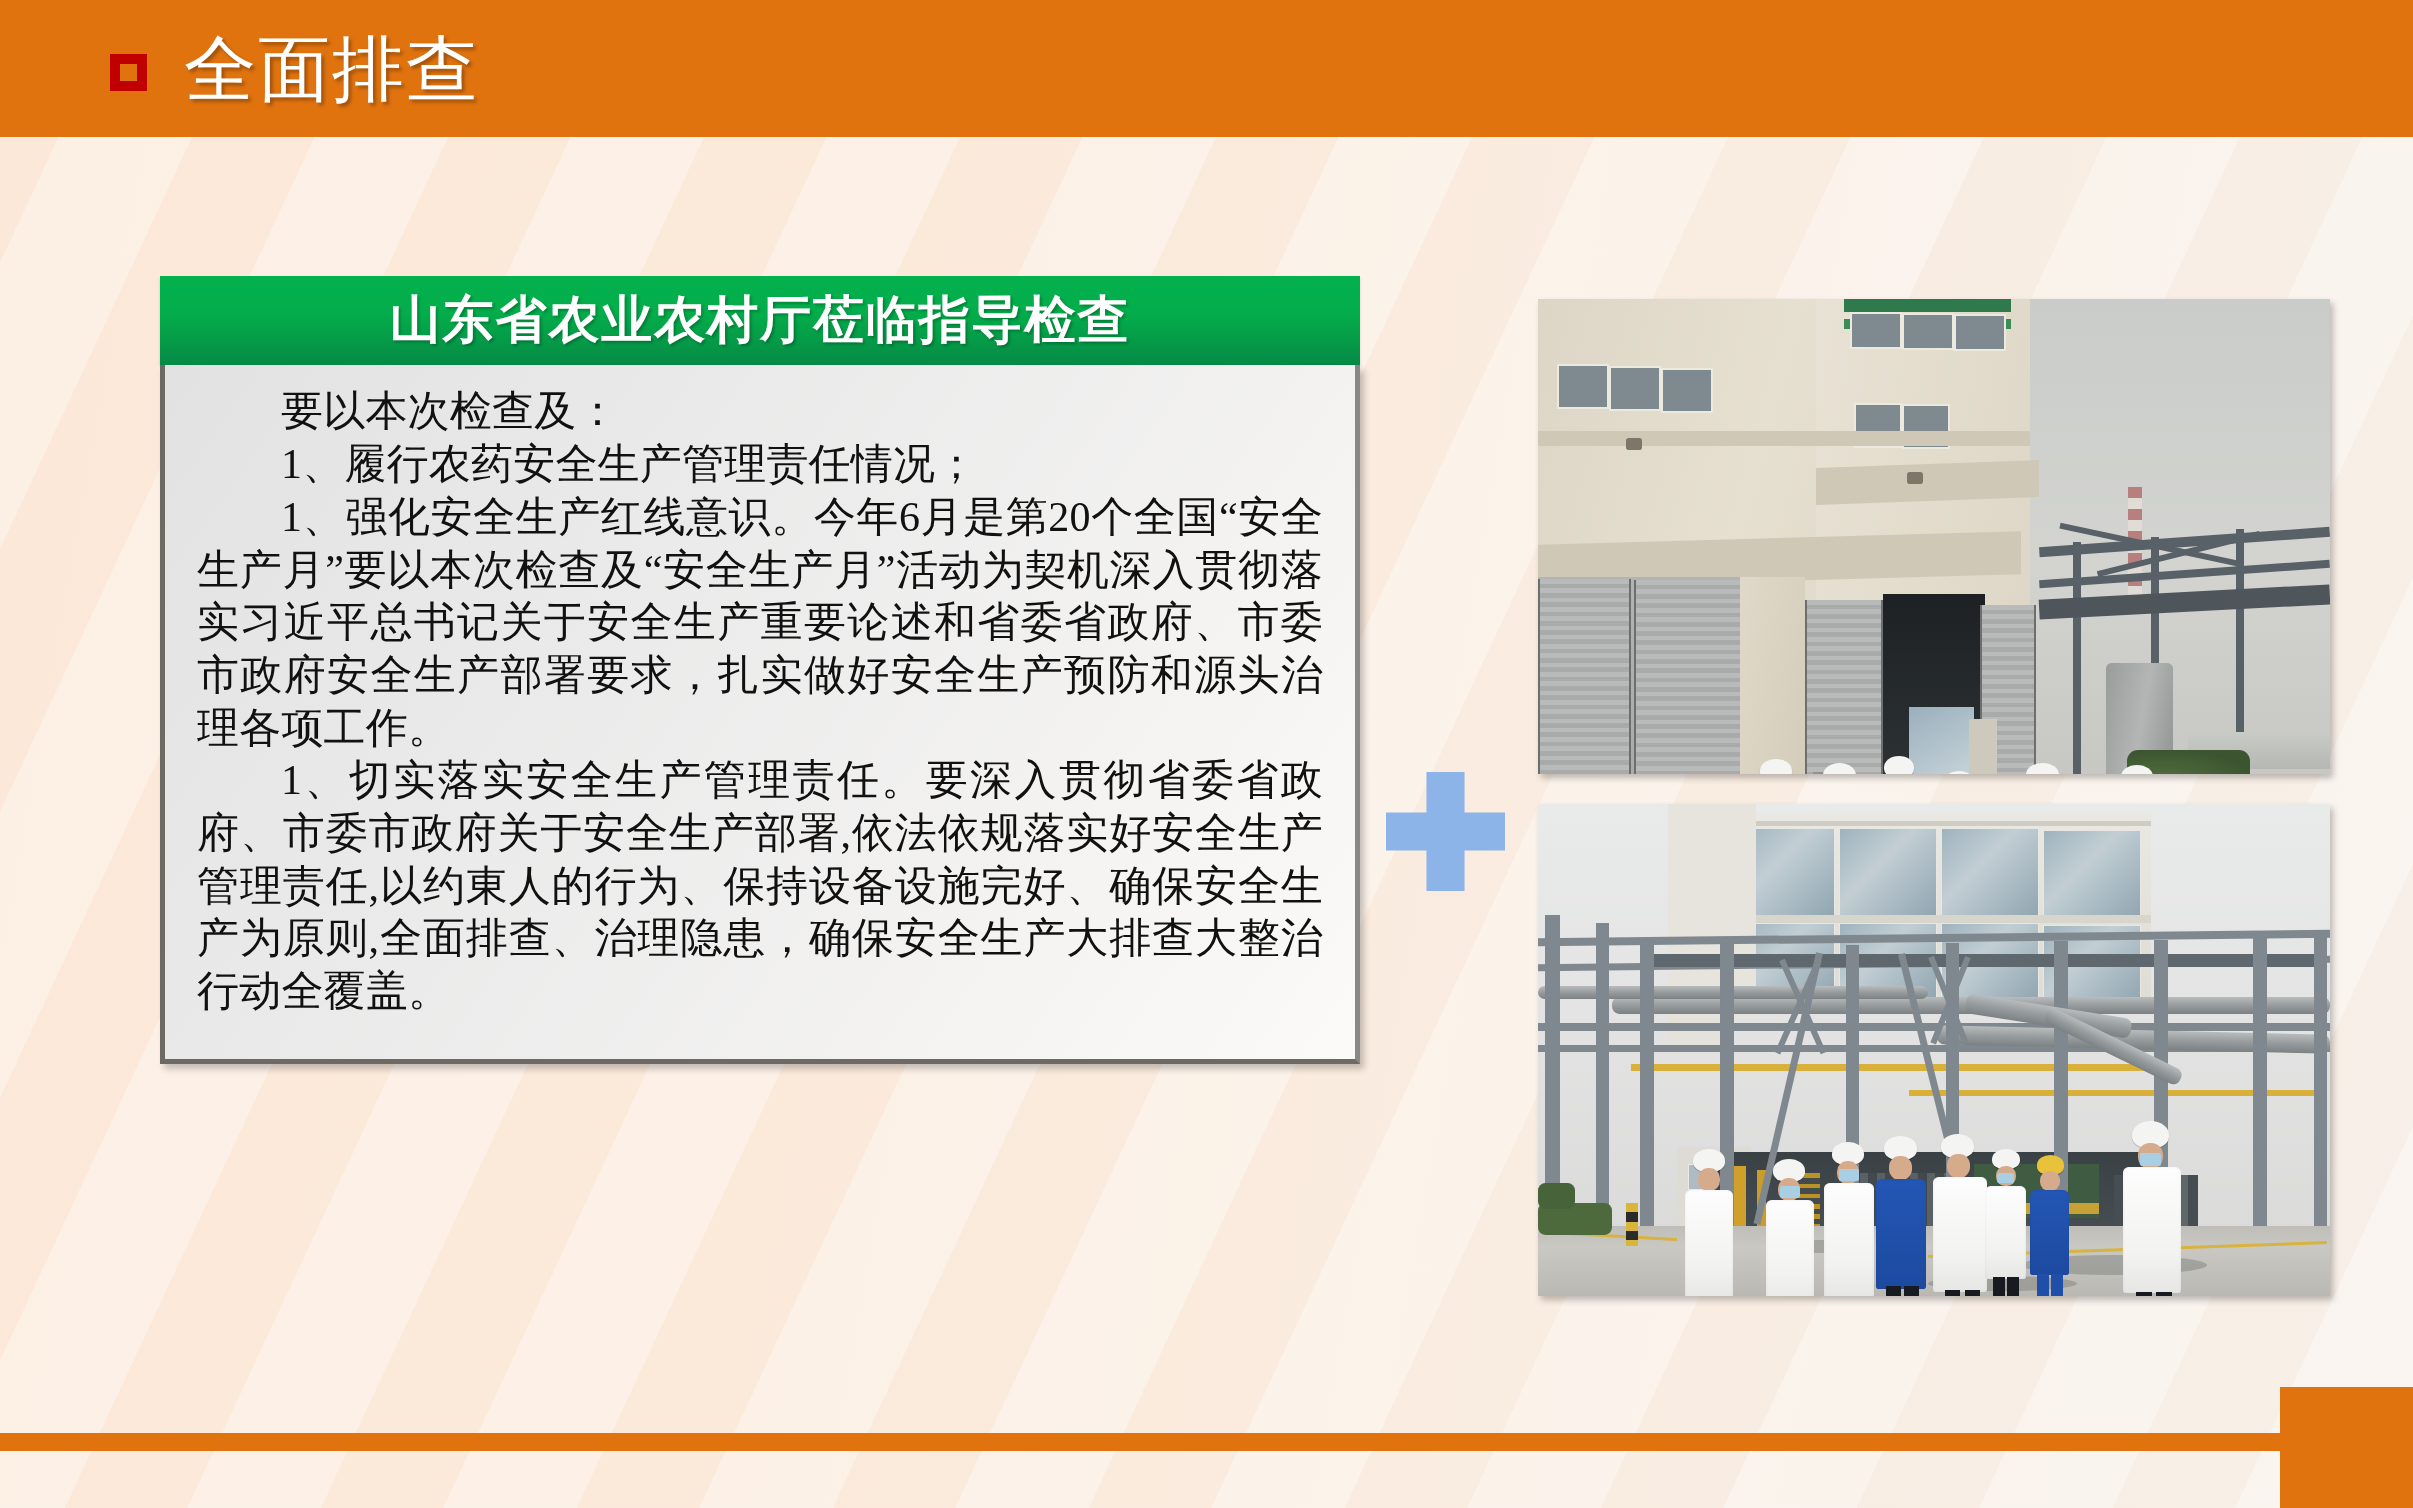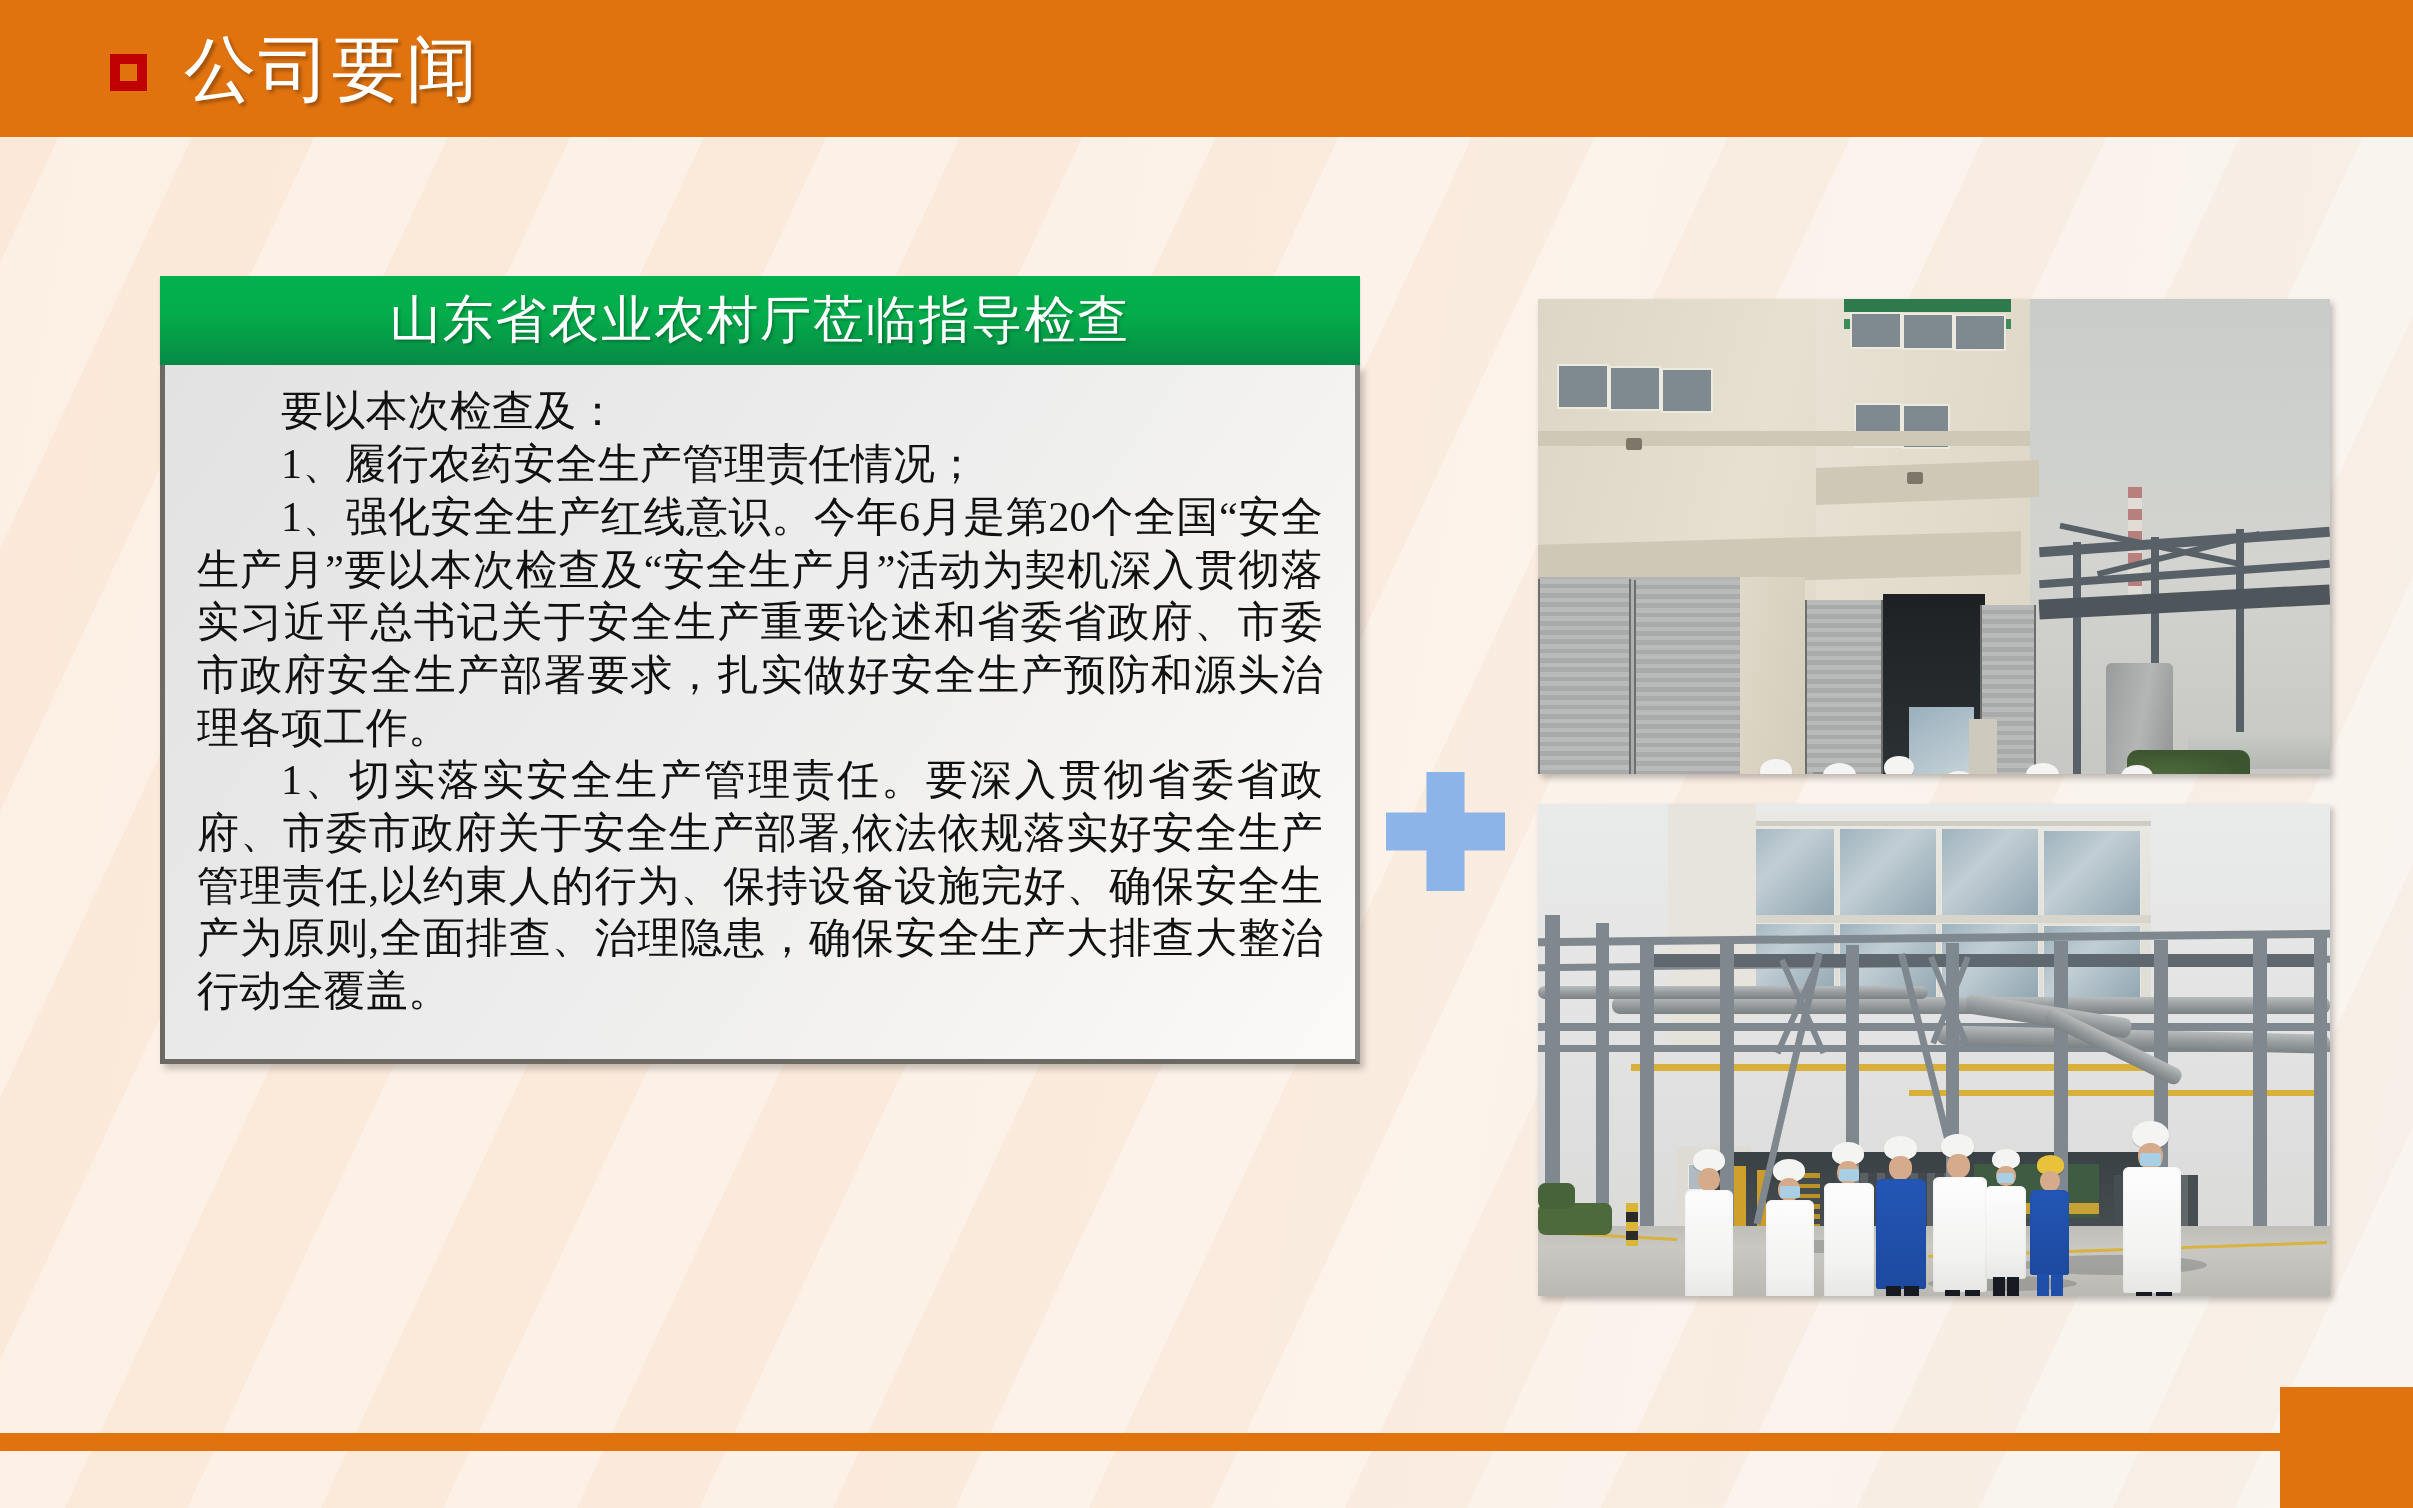--- a/index.html
+++ b/index.html
@@ -69,21 +69,21 @@
     height: 89px;
     background: linear-gradient(180deg, #03b14d 0%, #04ad4b 42%, #068a45 100%);
     display: flex;
     align-items: center;
     justify-content: center;
     box-shadow: 0 1.9px 2.8px rgba(0,0,0,0.15);
   }
   .news-title-text {
     color: #ffffff;
     font-size: 51px;
-    font-weight: normal;
+    font-weight: bold;
     letter-spacing: 1.9px;
     text-shadow: 1.9px 1.9px 2.8px rgba(0,0,0,0.25);
     font-family: "Liberation Sans", sans-serif;
   }
   .news-body {
     position: relative;
     background: linear-gradient(125deg, #e2e2e2 0%, #eaeaea 35%, #f3f2f1 70%, #fbfaf8 100%);
     border-left: 5.6px solid #6d6a66;
     border-right: 5.6px solid #8a8885;
     border-bottom: 5.6px solid #6d6a66;
@@ -321,21 +321,21 @@
   }
 </style>
 </head>
 <body>
 
 <div id="slide">
 
   <div class="header-bar">
     <div class="header-inner">
       <div class="header-bullet"></div>
-      <div class="header-title">公司要闻</div>
+      <div class="header-title">全面排查</div>
     </div>
   </div>
 
   <div class="news-card">
     <div class="news-title-bar">
       <div class="news-title-text">山东省农业农村厅莅临指导检查</div>
     </div>
     <div class="news-body">
       <p class="indent">要以本次检查及：</p>
       <p class="indent">1、履行农药安全生产管理责任情况；</p>

